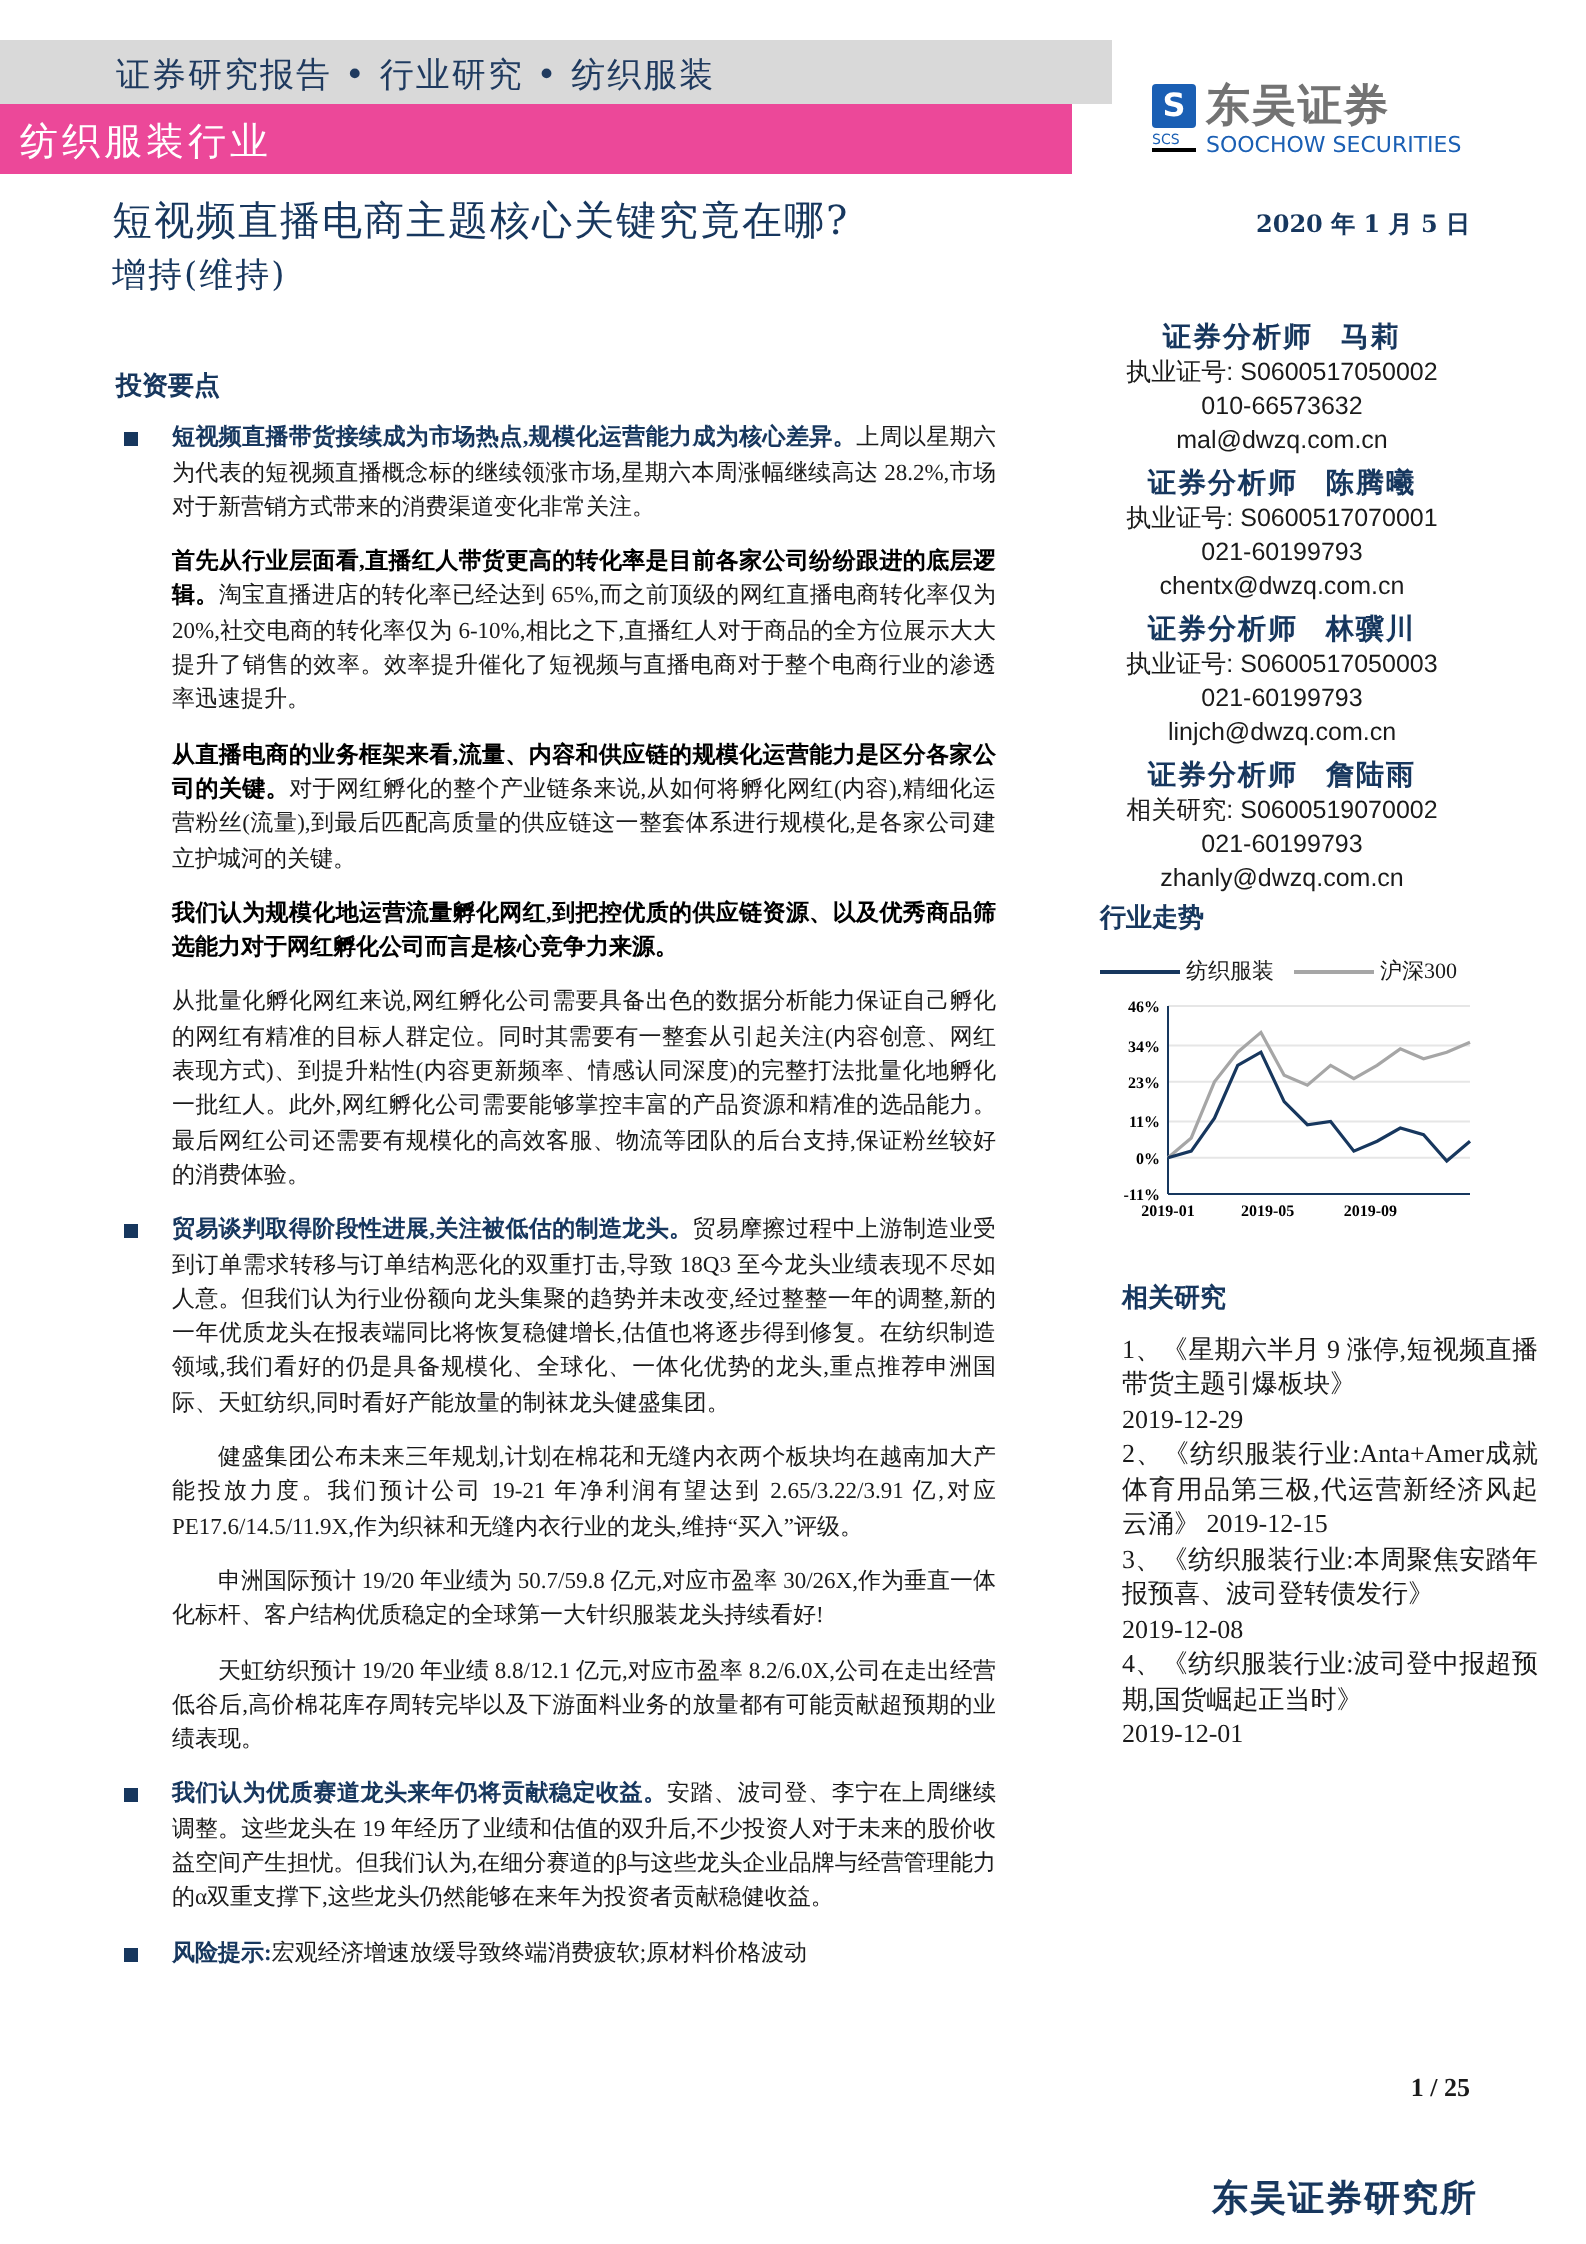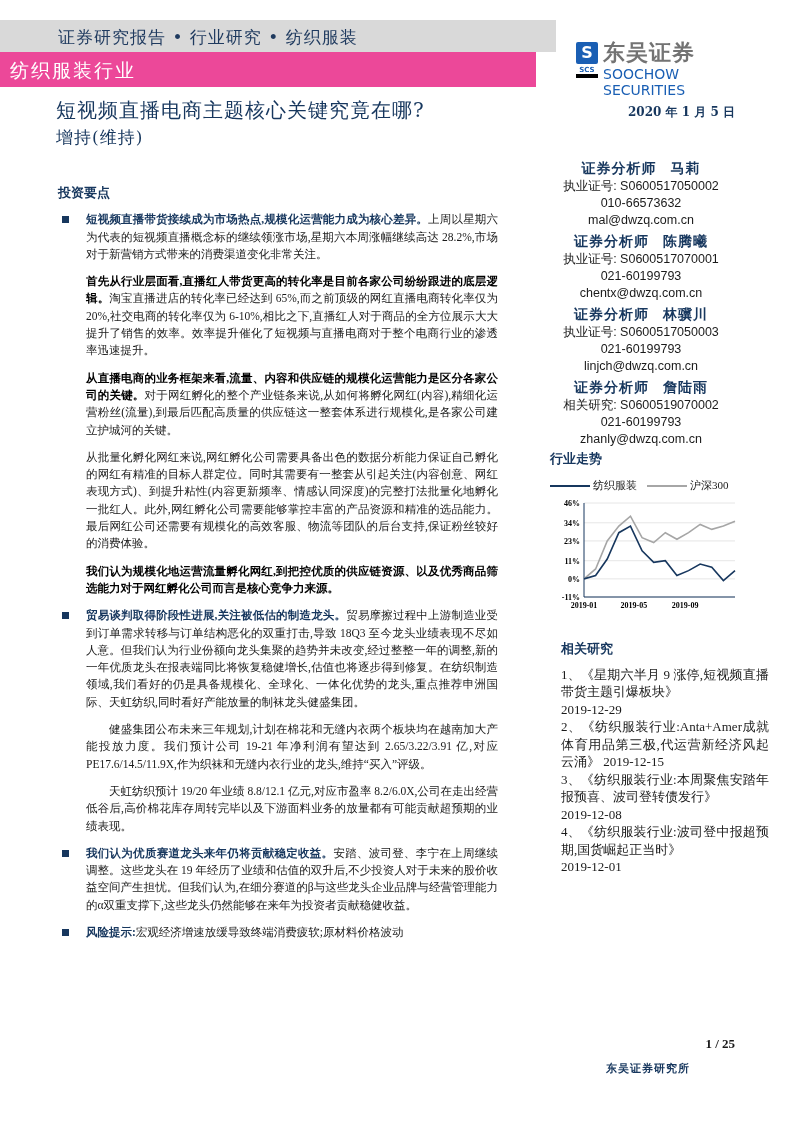--- a/index.html
+++ b/index.html
@@ -4,23 +4,23 @@
 <style>
   html, body { margin:0; padding:0; background:#ffffff; }
   body { width:793px; height:1122px; position:relative; overflow:hidden;
          font-family:"DejaVu Serif", serif; color:#1a1a1a; }
   .band-gray { position:absolute; left:0; top:20px; width:556px; height:32px; background:#d9d9d9; }
   .band-gray span { position:absolute; left:58px; top:6px; font-size:17px; color:#1f3a5f; letter-spacing:1px; }
   .band-navy { position:absolute; left:0; top:52px; width:520px; height:35px; background:#ec4899;padding-left:16px; }
   .band-navy span { position:absolute; left:10px; top:6px; font-size:19px; color:#ffffff; letter-spacing:2px; }
   .logo { position:absolute; left:576px; top:40px; width:170px; height:40px; }
   .logo .mark { position:absolute; left:0; top:2px; width:22px; height:22px; background:#1a5fb4; border-radius:2px; color:#fff; font-size:16px; font-weight:bold; text-align:center; line-height:22px; font-family:"DejaVu Sans", sans-serif; }
-  .logo .scs { position:absolute; left:0; top:26px; width:22px; font-size:7px; font-weight:bold; color:#1a5fb4; font-family:"DejaVu Sans", sans-serif; text-align:center; border-bottom:4px solid #000000; }
+  .logo .scs { position:absolute; left:0; top:26px; width:22px; font-size:7px; font-weight:normal; color:#1a5fb4; font-family:"DejaVu Sans", sans-serif; text-align:left; border-bottom:2px solid #000000; }
   .logo .cn { position:absolute; left:27px; top:-2px; font-size:22px; font-weight:bold; color:#737373; font-family:"DejaVu Sans", sans-serif; letter-spacing:1px; }
-  .logo .en { position:absolute; left:27px; top:26px; font-size:14px; color:#1a5fb4; font-family:"DejaVu Sans", sans-serif; }
+  .logo .en { position:absolute; left:27px; top:26px; font-size:11px; color:#1a5fb4; font-family:"DejaVu Sans", sans-serif; }
   .title { position:absolute; left:56px; top:97px; font-size:20px; font-weight:normal; color:#17375e; letter-spacing:1px; }
   .rating { position:absolute; left:56px; top:126px; font-size:17px; color:#17375e; letter-spacing:1px; }
   .date { position:absolute; right:58px; top:104px; font-size:12px; font-weight:bold; color:#17375e; }
 
   .analysts { position:absolute; right:42px; top:156px; width:220px; text-align:center; font-size:12.5px; line-height:17px; font-family:Liberation Sans, sans-serif; }
   .analyst-head { font-weight:bold; color:#17375e; font-size:14px; letter-spacing:1px; line-height:20px; margin-top:2px; }
   .analyst-head .nm { margin-left:14px; }
 
   .body-col { position:absolute; left:58px; top:184px; width:440px; font-size:11.5px; line-height:17.3px; font-family:"Liberation Serif", serif; }
   .sec-head { font-weight:bold; color:#17375e; font-size:13px; margin-bottom:10px; }
@@ -34,21 +34,21 @@
   .chart-sec { position:absolute; left:550px; top:450px; width:200px; }
   .chart-title { font-weight:bold; color:#17375e; font-size:13px; }
   .legend { margin-top:10px; font-size:11px; display:flex; gap:10px; align-items:center; font-family:"Liberation Serif", serif; }
   .legend .ln { display:inline-block; width:40px; height:2px; vertical-align:middle; margin-right:3px; }
 
   .related { position:absolute; left:561px; top:640px; width:208px; font-size:13px; line-height:17.5px; font-family:"Liberation Serif", serif; }
   .related .rh { font-weight:bold; color:#17375e; margin-bottom:8px; font-size:13px; }
   .related .item { text-align:justify; }
 
   .pageno { position:absolute; right:58px; top:1036px; font-size:13px; font-weight:bold; font-family:"Liberation Serif", serif; }
-  .footer { position:absolute; left:606px; top:1061px; font-size:11px; font-weight:bold; color:#17375e; letter-spacing:1px;text-align:right; }
+  .footer { position:absolute; left:606px; top:1087px; font-size:18px; font-weight:bold; color:#17375e; letter-spacing:1px;text-align:right; }
 </style>
 </head>
 <body>
 
 <div class="band-gray">
   <span>证券研究报告 • 行业研究 • 纺织服装</span>
 </div>
 <div class="band-navy">
   <span>纺织服装行业</span>
 </div>
@@ -98,32 +98,35 @@
     <span class="sq"></span>
     <span class="bold navy">短视频直播带货接续成为市场热点,规模化运营能力成为核心差异。</span><span>上周以星期六为代表的短视频直播概念标的继续领涨市场,星期六本周涨幅继续高达 28.2%,市场对于新营销方式带来的消费渠道变化非常关注。</span>
   </div>
   <div class="para">
     <span class="bold">首先从行业层面看,直播红人带货更高的转化率是目前各家公司纷纷跟进的底层逻辑。</span><span>淘宝直播进店的转化率已经达到 65%,而之前顶级的网红直播电商转化率仅为 20%,社交电商的转化率仅为 6-10%,相比之下,直播红人对于商品的全方位展示大大提升了销售的效率。效率提升催化了短视频与直播电商对于整个电商行业的渗透率迅速提升。</span>
   </div>
   <div class="para">
     <span class="bold">从直播电商的业务框架来看,流量、内容和供应链的规模化运营能力是区分各家公司的关键。</span><span>对于网红孵化的整个产业链条来说,从如何将孵化网红(内容),精细化运营粉丝(流量),到最后匹配高质量的供应链这一整套体系进行规模化,是各家公司建立护城河的关键。</span>
   </div>
   <div class="para">
-    <span>从批量化孵化网红来说,网红孵化公司需要具备出色的数据分析能力保证自己孵化的网红有精准的目标人群定位。同时其需要有一整套从引起关注(内容创意、网红表现方式)、到提升粘性(内容更新频率、情感认同深度)的完整打法批量化地孵化一批红人。此外,网红孵化公司需要能够掌控丰富的产品资源和精准的选品能力。最后网红公司还需要有规模化的高效客服、物流等团队的后台支持,保证粉丝较好的消费体验。</span>
+    <span class="bold">我们认为规模化地运营流量孵化网红,到把控优质的供应链资源、以及优秀商品筛选能力对于网红孵化公司而言是核心竞争力来源。</span>
   </div>
   <div class="para">
-    <span class="bold">我们认为规模化地运营流量孵化网红,到把控优质的供应链资源、以及优秀商品筛选能力对于网红孵化公司而言是核心竞争力来源。</span>
+    <span>从批量化孵化网红来说,网红孵化公司需要具备出色的数据分析能力保证自己孵化的网红有精准的目标人群定位。同时其需要有一整套从引起关注(内容创意、网红表现方式)、到提升粘性(内容更新频率、情感认同深度)的完整打法批量化地孵化一批红人。此外,网红孵化公司需要能够掌控丰富的产品资源和精准的选品能力。最后网红公司还需要有规模化的高效客服、物流等团队的后台支持,保证粉丝较好的消费体验。</span>
   </div>
 
   <div class="bullet">
     <span class="sq"></span>
     <span class="bold navy">贸易谈判取得阶段性进展,关注被低估的制造龙头。</span><span>贸易摩擦过程中上游制造业受到订单需求转移与订单结构恶化的双重打击,导致 18Q3 至今龙头业绩表现不尽如人意。但我们认为行业份额向龙头集聚的趋势并未改变,经过整整一年的调整,新的一年优质龙头在报表端同比将恢复稳健增长,估值也将逐步得到修复。在纺织制造领域,我们看好的仍是具备规模化、全球化、一体化优势的龙头,重点推荐申洲国际、天虹纺织,同时看好产能放量的制袜龙头健盛集团。</span>
   </div>
   <div class="para indent">
     <span>健盛集团公布未来三年规划,计划在棉花和无缝内衣两个板块均在越南加大产能投放力度。我们预计公司 19-21 年净利润有望达到 2.65/3.22/3.91 亿,对应 PE17.6/14.5/11.9X,作为织袜和无缝内衣行业的龙头,维持“买入”评级。</span>
+  </div>
+  <div class="para indent">
+    <span>申洲国际预计 19/20 年业绩为 50.7/59.8 亿元,对应市盈率 30/26X,作为垂直一体化标杆、客户结构优质稳定的全球第一大针织服装龙头持续看好!</span>
   </div>
   <div class="para indent">
     <span>天虹纺织预计 19/20 年业绩 8.8/12.1 亿元,对应市盈率 8.2/6.0X,公司在走出经营低谷后,高价棉花库存周转完毕以及下游面料业务的放量都有可能贡献超预期的业绩表现。</span>
   </div>
 
   <div class="bullet">
     <span class="sq"></span>
     <span class="bold navy">我们认为优质赛道龙头来年仍将贡献稳定收益。</span><span>安踏、波司登、李宁在上周继续调整。这些龙头在 19 年经历了业绩和估值的双升后,不少投资人对于未来的股价收益空间产生担忧。但我们认为,在细分赛道的β与这些龙头企业品牌与经营管理能力的α双重支撑下,这些龙头仍然能够在来年为投资者贡献稳健收益。</span>
   </div>
   <div class="bullet">

